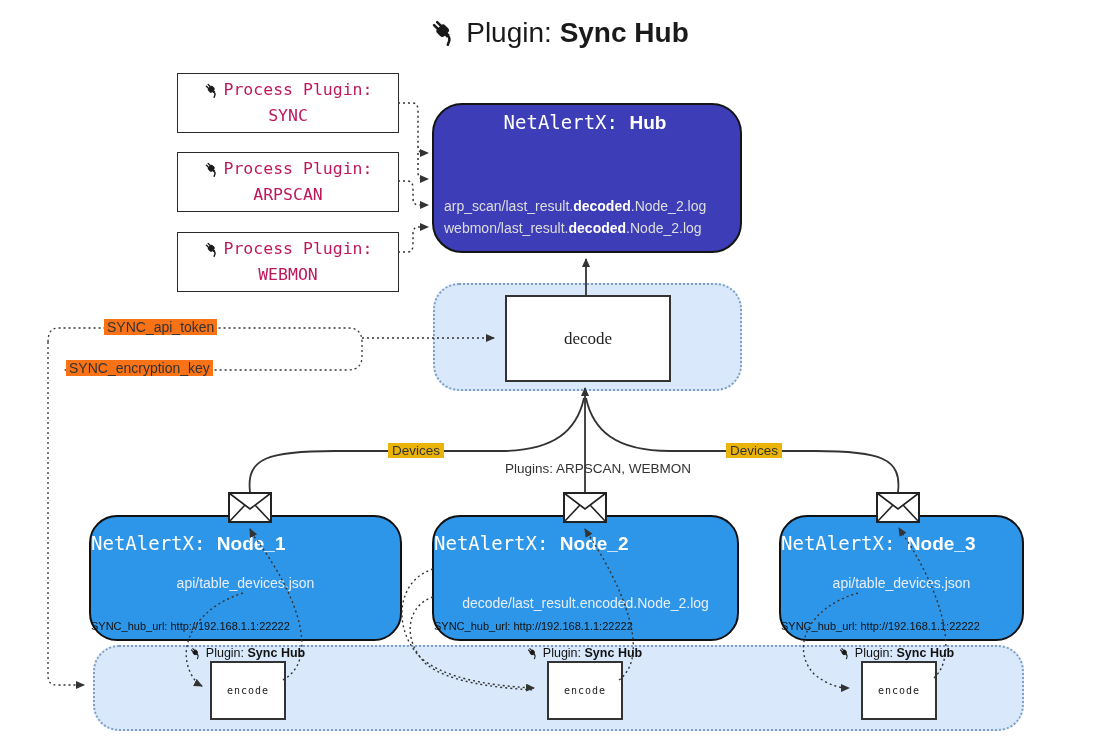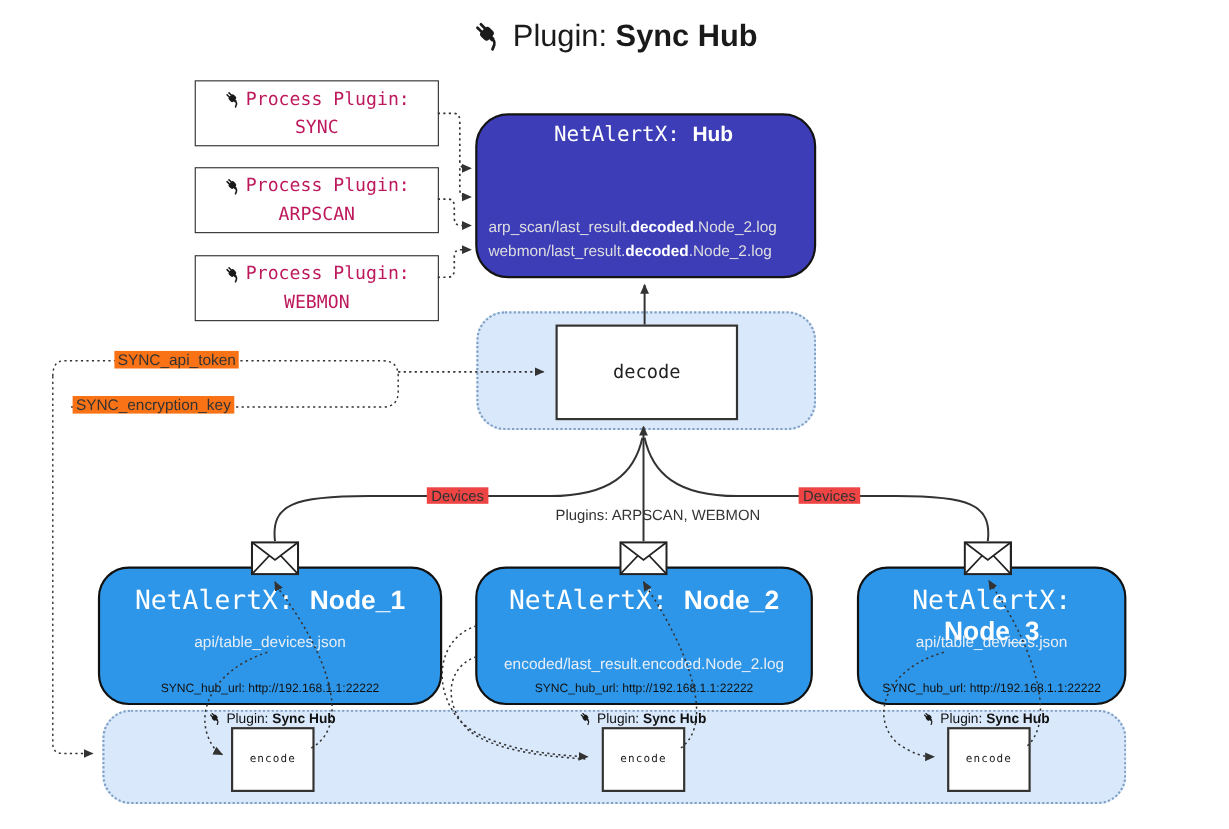--- a/index.html
+++ b/index.html
@@ -30,28 +30,28 @@
   .hub-log{left:444px;width:294px;font-size:14px;color:#dededf;white-space:nowrap;z-index:1;}
   .hub-log b{color:#fff;}
 
   
   .container{background:#d9e9fb;border:2px dotted #7f9fc4;border-radius:26px;z-index:1;}
   .whitebox{background:#fff;border:2px solid #333;z-index:1;display:flex;align-items:center;justify-content:center;
             font-family:"DejaVu Sans Mono","Liberation Mono",monospace;color:#222;}
 
   
   .edge-label{font-size:13.5px;color:#333;white-space:nowrap;}
-  .wbg{background:#ef4444;padding:0 4px;}
+  .wbg{background:#eab308;padding:0 4px;}
   .setting-label{font-size:14px;color:#333;background:#f97316;padding:0 3px;white-space:nowrap;}
 
   
   .node{top:515px;height:122px;background:#2e96e8;border:2px solid #111;border-radius:28px;z-index:1;}
-  .node-title{color:#fff;font-size:24px;text-align:center;width:100%;}
+  .node-title{color:#fff;font-size:19px;text-align:left;width:100%;}
   .node-file{font-size:14px;color:#e7eef7;text-align:center;width:100%;white-space:nowrap;}
-  .node-url{font-size:11px;color:#111;text-align:center;width:100%;white-space:nowrap;}
+  .node-url{font-size:11px;color:#111;width:100%;white-space:nowrap;}
 
   
   .band{left:93px;top:645px;width:927px;height:82px;}
   .band-label{font-size:12.5px;color:#111;white-space:nowrap;z-index:3;}
   .band-label .bold{font-weight:bold;}
   .band-label svg{vertical-align:-3px;margin-right:3px;}
   .encode{width:72px;height:55px;font-size:10px;letter-spacing:1px;}
 </style>
 </head>
 <body>
@@ -107,32 +107,32 @@
   </div>
 
   <div class="abs hub"></div>
   <div class="abs hub-title">
     <span class="mono">NetAlertX: </span><span class="bold-name">Hub</span>
   </div>
   <div class="abs hub-log" style="top:198px"><span>arp_scan/last_result.</span><b>decoded</b><span>.Node_2.log</span></div>
   <div class="abs hub-log" style="top:220px"><span>webmon/last_result.</span><b>decoded</b><span>.Node_2.log</span></div>
 
   <div class="abs container" style="left:433px;top:283px;width:305px;height:104px;"></div>
-  <div class="abs whitebox" style="left:505px;top:295px;width:162px;height:83px;font-size:17px;">
+  <div class="abs whitebox" style="left:505px;top:295px;width:162px;height:83px;font-size:17px;font-family:Liberation Serif, serif;">
     <span>decode</span>
   </div>
 
   <div class="abs node" style="left:89px;width:309px;">
     <div class="abs node-title" style="top:15px;"><span class="mono">NetAlertX: </span><span class="bold-name">Node_1</span></div>
     <div class="abs node-file" style="top:58px;">api/table_devices.json</div>
     <div class="abs node-url" style="top:103px;">SYNC_hub_url: http://192.168.1.1:22222</div>
   </div>
   <div class="abs node" style="left:432px;width:303px;">
     <div class="abs node-title" style="top:15px;"><span class="mono">NetAlertX: </span><span class="bold-name">Node_2</span></div>
-    <div class="abs node-file" style="top:78px;">encoded/last_result.encoded.Node_2.log</div>
+    <div class="abs node-file" style="top:78px;">decode/last_result.encoded.Node_2.log</div>
     <div class="abs node-url" style="top:103px;">SYNC_hub_url: http://192.168.1.1:22222</div>
   </div>
   <div class="abs node" style="left:779px;width:241px;">
     <div class="abs node-title" style="top:15px;"><span class="mono">NetAlertX: </span><span class="bold-name">Node_3</span></div>
     <div class="abs node-file" style="top:58px;">api/table_devices.json</div>
     <div class="abs node-url" style="top:103px;">SYNC_hub_url: http://192.168.1.1:22222</div>
   </div>
 
   <div class="abs container band"></div>
   <div class="abs whitebox encode" style="left:210px;top:661px;">

